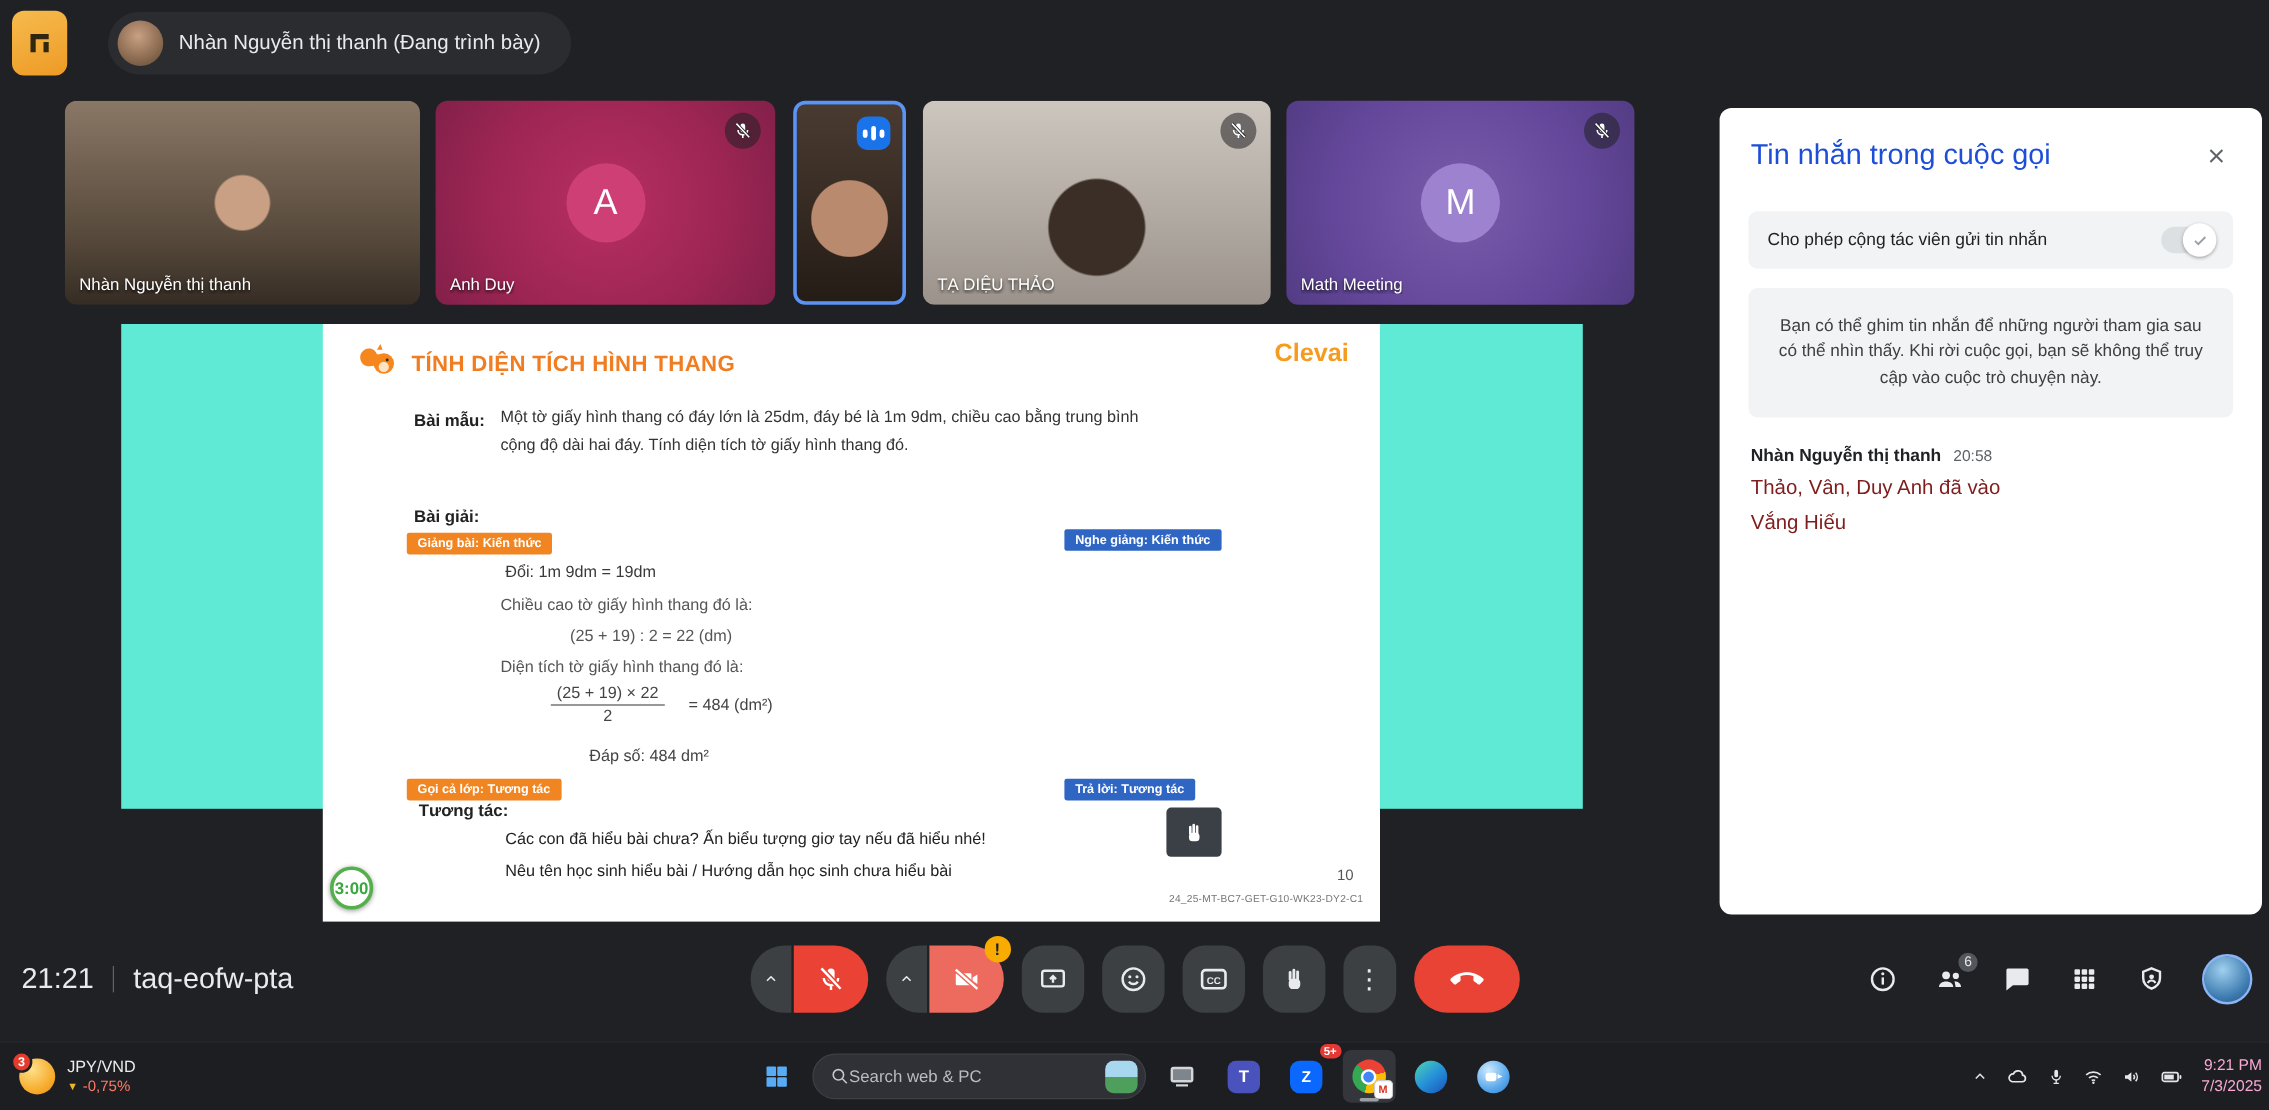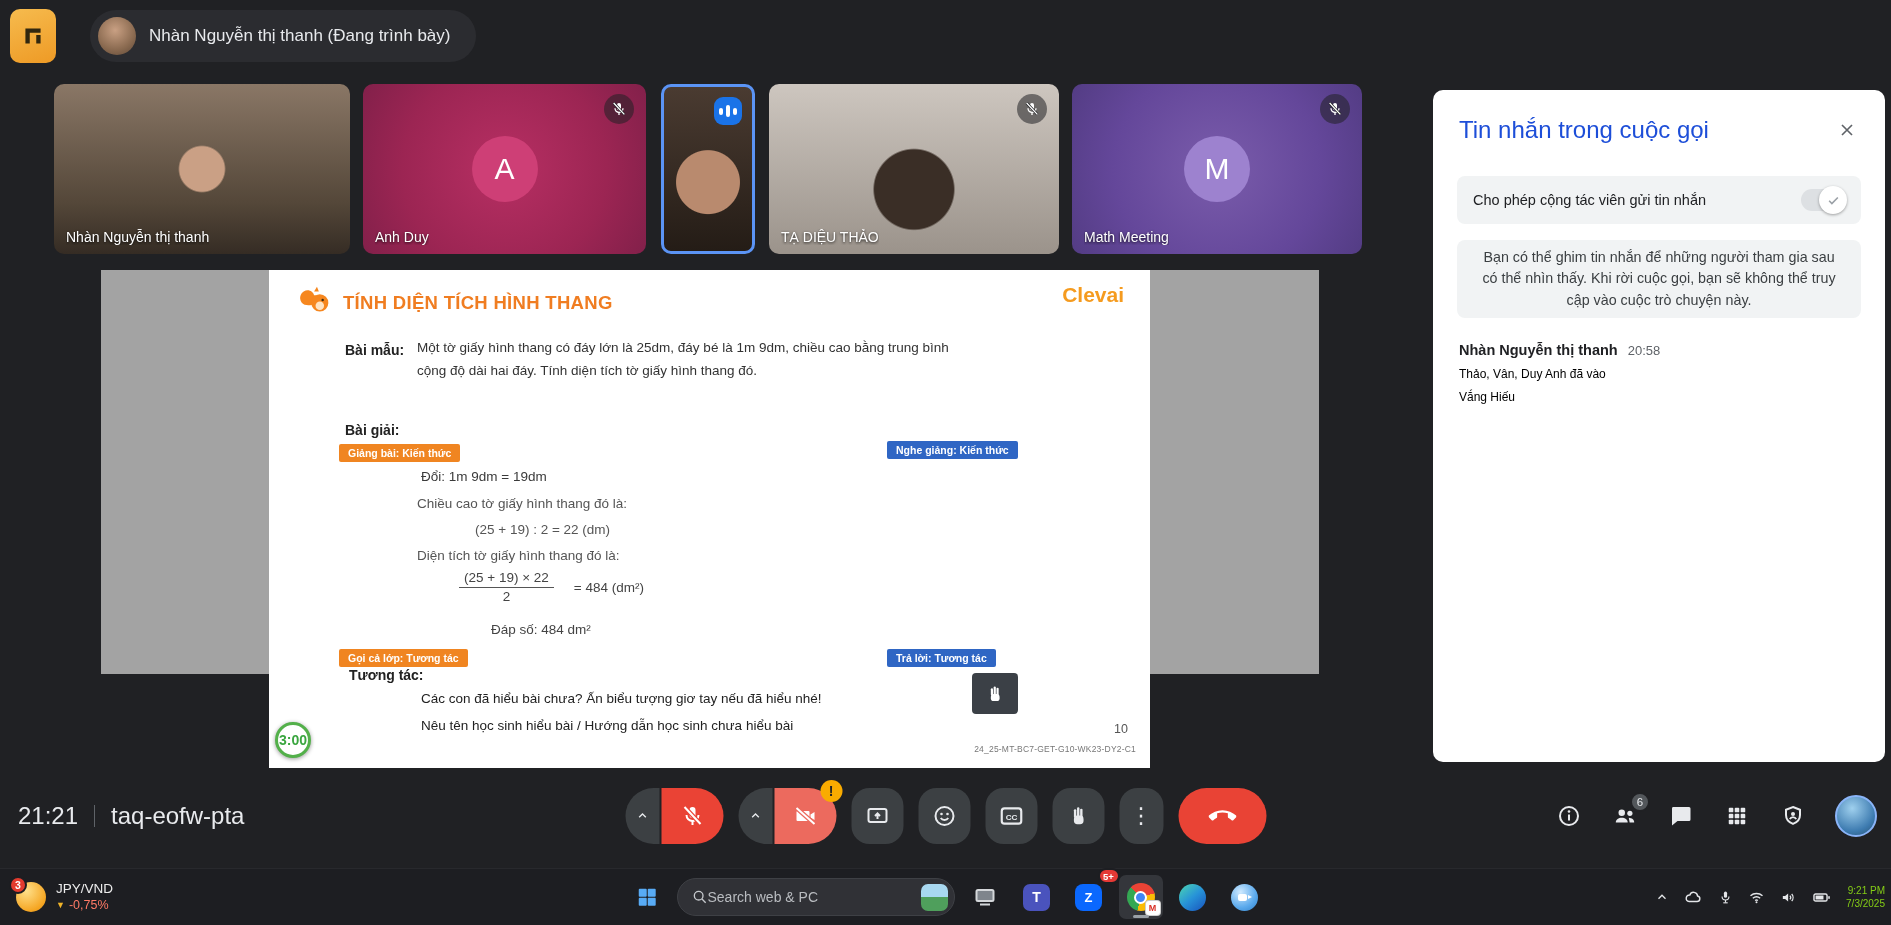--- a/index.html
+++ b/index.html
@@ -35,21 +35,21 @@
     background:rgba(32,33,36,.55);display:flex;align-items:center;justify-content:center}
   .audio-badge{position:absolute;top:10px;right:10px;width:28px;height:28px;border-radius:9px;background:#1a73e8;
     display:flex;align-items:center;justify-content:center;gap:3px}
   .audio-badge i{display:block;width:4px;background:#fff;border-radius:2px}
   .audio-badge i:nth-child(1){height:7px}.audio-badge i:nth-child(2){height:12px}.audio-badge i:nth-child(3){height:7px}
   .avatar-big{position:absolute;left:50%;top:50%;transform:translate(-50%,-50%);width:66px;height:66px;border-radius:50%;
     display:flex;align-items:center;justify-content:center;color:#fff;font-size:30px;font-weight:400}
   .t2 .avatar-big{background:#ce3f76}.t5 .avatar-big{background:#9d82cf}
 
   
-  .stage{position:absolute;left:101px;top:270px;width:1218px;height:404px;background:#a3a3a3}
+  .stage{position:absolute;left:101px;top:270px;width:1218px;height:404px;background:#5eead4}
   .slide{position:absolute;left:168px;top:0;width:881px;height:498px;background:#ffffff;color:#3a3a3a;font-size:13.5px}
   .slide .abs{position:absolute}
   .sl-title{left:74px;top:22px;font-size:18.5px;font-weight:700;color:#f07d21;letter-spacing:.3px}
   .sl-brand{right:26px;top:13px;font-size:21px;font-weight:700;color:#f59b1f}
   .mascot{left:28px;top:12px;width:38px;height:38px}
   .b-label{font-weight:700;color:#222;font-size:14px}
   .sl-baimau-label{left:76px;top:72px}
   .sl-baimau-text{left:148px;top:67px;width:560px;line-height:1.7;color:#333}
   .sl-baigiai-label{left:76px;top:152px}
   .tag{position:absolute;font-size:10.5px;font-weight:700;color:#fff;padding:3px 9px;border-radius:2px;white-space:nowrap}
@@ -81,27 +81,27 @@
     display:flex;flex-direction:column;color:#202124}
   .chat-head{display:flex;align-items:center;justify-content:space-between;padding:24px 22px 4px 26px}
   .chat-title{font-size:24px;font-weight:400;color:#1d4ed8}
   .close-btn{width:32px;height:32px;display:flex;align-items:center;justify-content:center;border-radius:50%;cursor:pointer}
   .toggle-card{margin:26px 24px 0;background:#f1f3f4;border-radius:8px;padding:13px 16px;
     display:flex;align-items:center;justify-content:space-between;gap:12px}
   .toggle-label{font-size:14.5px;color:#202124}
   .switch{position:relative;width:44px;height:22px;border-radius:12px;background:#dde0e3;cursor:pointer;flex:none}
   .knob{position:absolute;right:-2px;top:-3px;width:28px;height:28px;border-radius:50%;background:#fff;
     box-shadow:0 1px 3px rgba(0,0,0,.35);display:flex;align-items:center;justify-content:center}
-  .info-card{margin:16px 24px 0;background:#f1f3f4;border-radius:8px;padding:7px 18px;
+  .info-card{margin:16px 24px 0;background:#f1f3f4;border-radius:8px;padding:22px 18px;
     font-size:14.3px;line-height:1.5;color:#3c4043;text-align:center}
   .msg{padding:24px 26px 0}
   .msg-head{display:flex;align-items:baseline;gap:10px}
   .msg-sender{font-weight:700;font-size:14.5px;color:#202124}
   .msg-time{font-size:13px;color:#5f6368}
-  .msg p{margin-top:9px;font-size:12px;color:#000000}
+  .msg p{margin-top:9px;font-size:17px;color:#7f1d1d}
   .chat-spacer{flex:1}
   .chat-input{margin:0 20px 22px;height:52px;border:1px solid #dadce0;border-radius:26px;
     display:flex;align-items:center;padding:0 8px 0 20px;gap:8px}
   .chat-input input{flex:1;border:0;outline:0;font-size:15px;color:#202124;background:transparent;
     font-family:"Liberation Sans",sans-serif}
   .chat-input input::placeholder{color:#80868b}
   .send-btn{width:40px;height:40px;border-radius:50%;display:flex;align-items:center;justify-content:center;cursor:pointer}
 
   
   .callbar{position:absolute;left:0;top:772px;width:100%;height:88px}
@@ -171,21 +171,21 @@
     border:1px solid rgba(0,0,0,.2)}
   .edge-icon{width:27px;height:27px;border-radius:50%;
     background:linear-gradient(140deg,#45c9b9 10%,#2793d8 50%,#1b5fc2 90%)}
   .zoom-icon{width:27px;height:27px;border-radius:50%;position:relative;
     background:radial-gradient(circle at 35% 30%,#cfeaff,#5aa9ec 60%,#2f7ec9)}
   .zoom-icon::before{content:"";position:absolute;left:7px;top:10px;width:9px;height:7px;border-radius:2px;background:#fff}
   .zoom-icon::after{content:"";position:absolute;left:17px;top:11px;border-left:4px solid #fff;
     border-top:2.5px solid transparent;border-bottom:2.5px solid transparent}
   .tray{position:absolute;right:6px;top:0;height:100%;display:flex;align-items:center;gap:15px;color:#e4e6e9}
   .tray .ticon{display:flex;align-items:center;justify-content:center;cursor:pointer}
-  .clock{text-align:right;font-size:10px;line-height:1.3;color:#84cc16;cursor:pointer}
+  .clock{text-align:right;font-size:13px;line-height:1.3;color:#f9a8d4;cursor:pointer}
 </style>
 </head>
 <body>
 
 <header class="topbar">
   <div class="app-logo">
     <svg width="26" height="26" viewBox="0 0 24 24">
       <path fill="#31270f" d="M5 5h14v4H9v10H5zM15 11h4v8h-4z"></path>
     </svg>
   </div>

